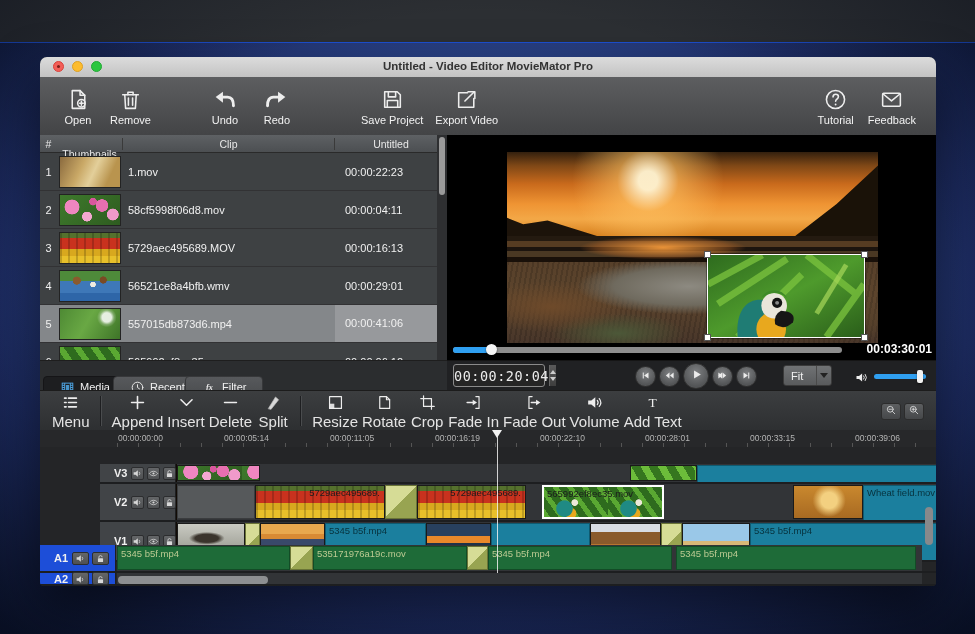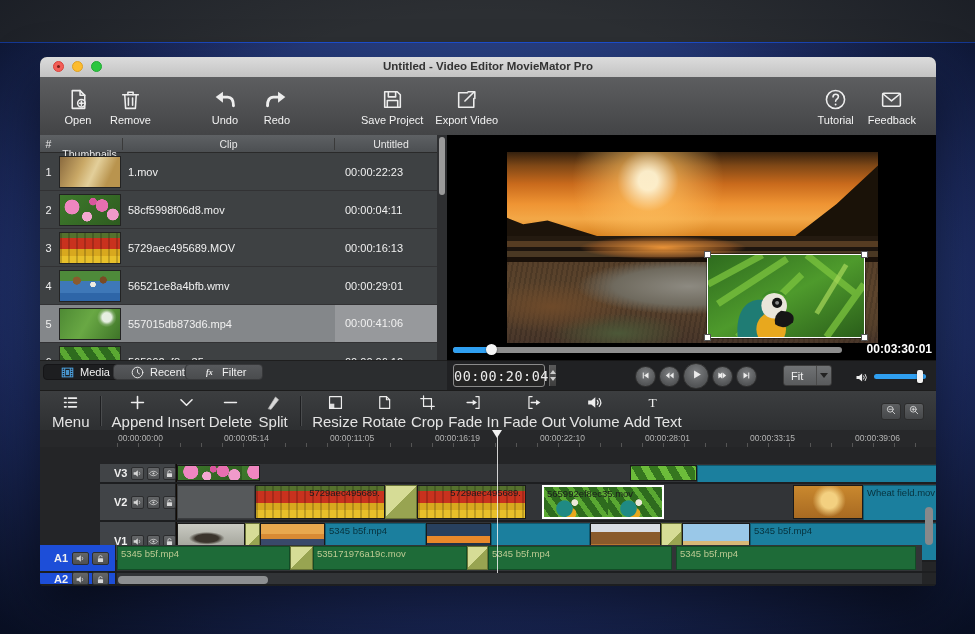--- a/index.html
+++ b/index.html
@@ -49,21 +49,21 @@
   .mc-num2{width:17px;text-align:center;font-size:11px;}
   .mc-thumb2{width:65px;display:flex;justify-content:center;}
   .mthumb-img{width:62px;height:32px;border:1px solid #232323;box-sizing:border-box;}
   .mc-clip2{flex:1;padding-left:6px;}
   .mc-dur2{width:112px;padding-left:10px;box-sizing:border-box;}
   .mscroll{position:absolute;right:0;top:0;width:10px;height:225px;background:#2e2f31;}
   .mscroll .thumbbar{position:absolute;left:2px;top:2px;width:6px;height:58px;border-radius:3px;background:#9a9a9a;}
 
   
   .band-left{position:absolute;left:0;top:303px;width:407px;height:30px;background:#2b2d2f;border-top:1px solid #1e1e1e;}
-  .tab{position:absolute;top:3px;height:16px;border-radius:4px;display:flex;align-items:center;padding:0 16px;
+  .tab{position:absolute;top:15px;height:22px;border-radius:4px;display:flex;align-items:center;padding:0 16px;
     font-size:11px;color:#f0f0f0;background:linear-gradient(#57595c,#4a4c4e);border:1px solid #37383a;box-sizing:border-box;}
   .tab.active{background:#1d1e20;border-color:#151517;}
   .tab .ic{width:15px;height:15px;margin-right:5px;}
   .tab .ic svg{width:100%;height:100%;}
 
   
   .preview{position:absolute;left:407px;top:78px;width:489px;height:225px;background:#000;}
   .video{position:absolute;left:60px;top:17px;width:371px;height:191px;overflow:hidden;background:#120c06;}
   .sky{position:absolute;left:0;top:0;width:100%;height:84px;
     background:radial-gradient(circle at 38% 34%, rgba(255,244,210,.95) 0 4%, rgba(255,196,100,.55) 13%, transparent 32%),

